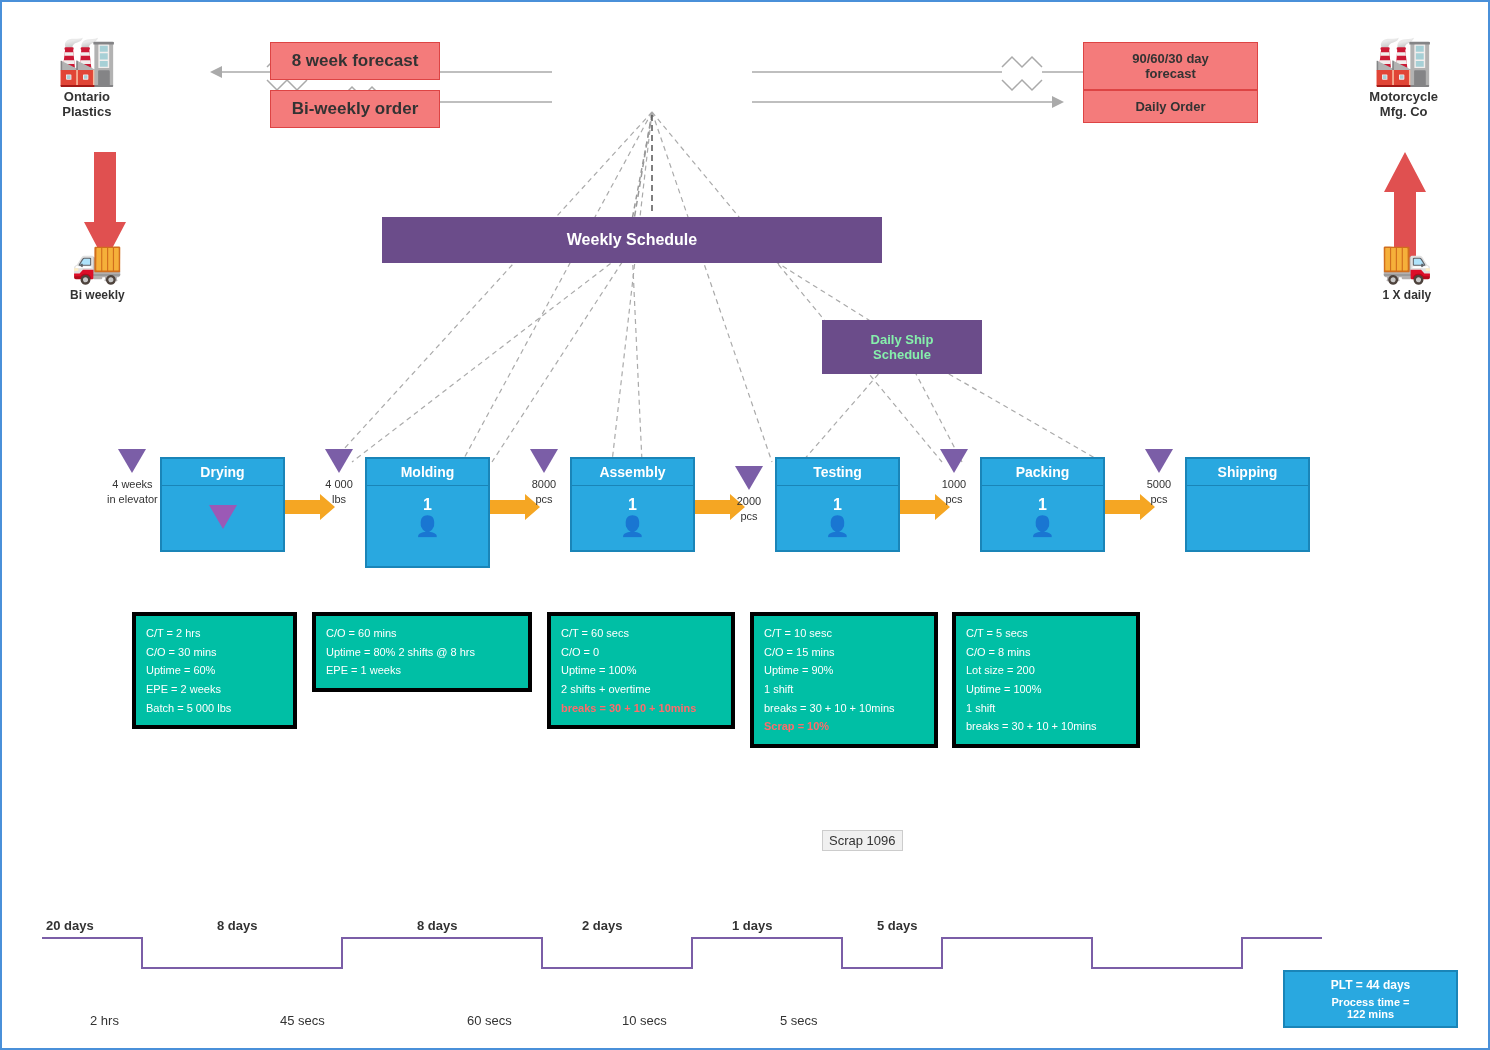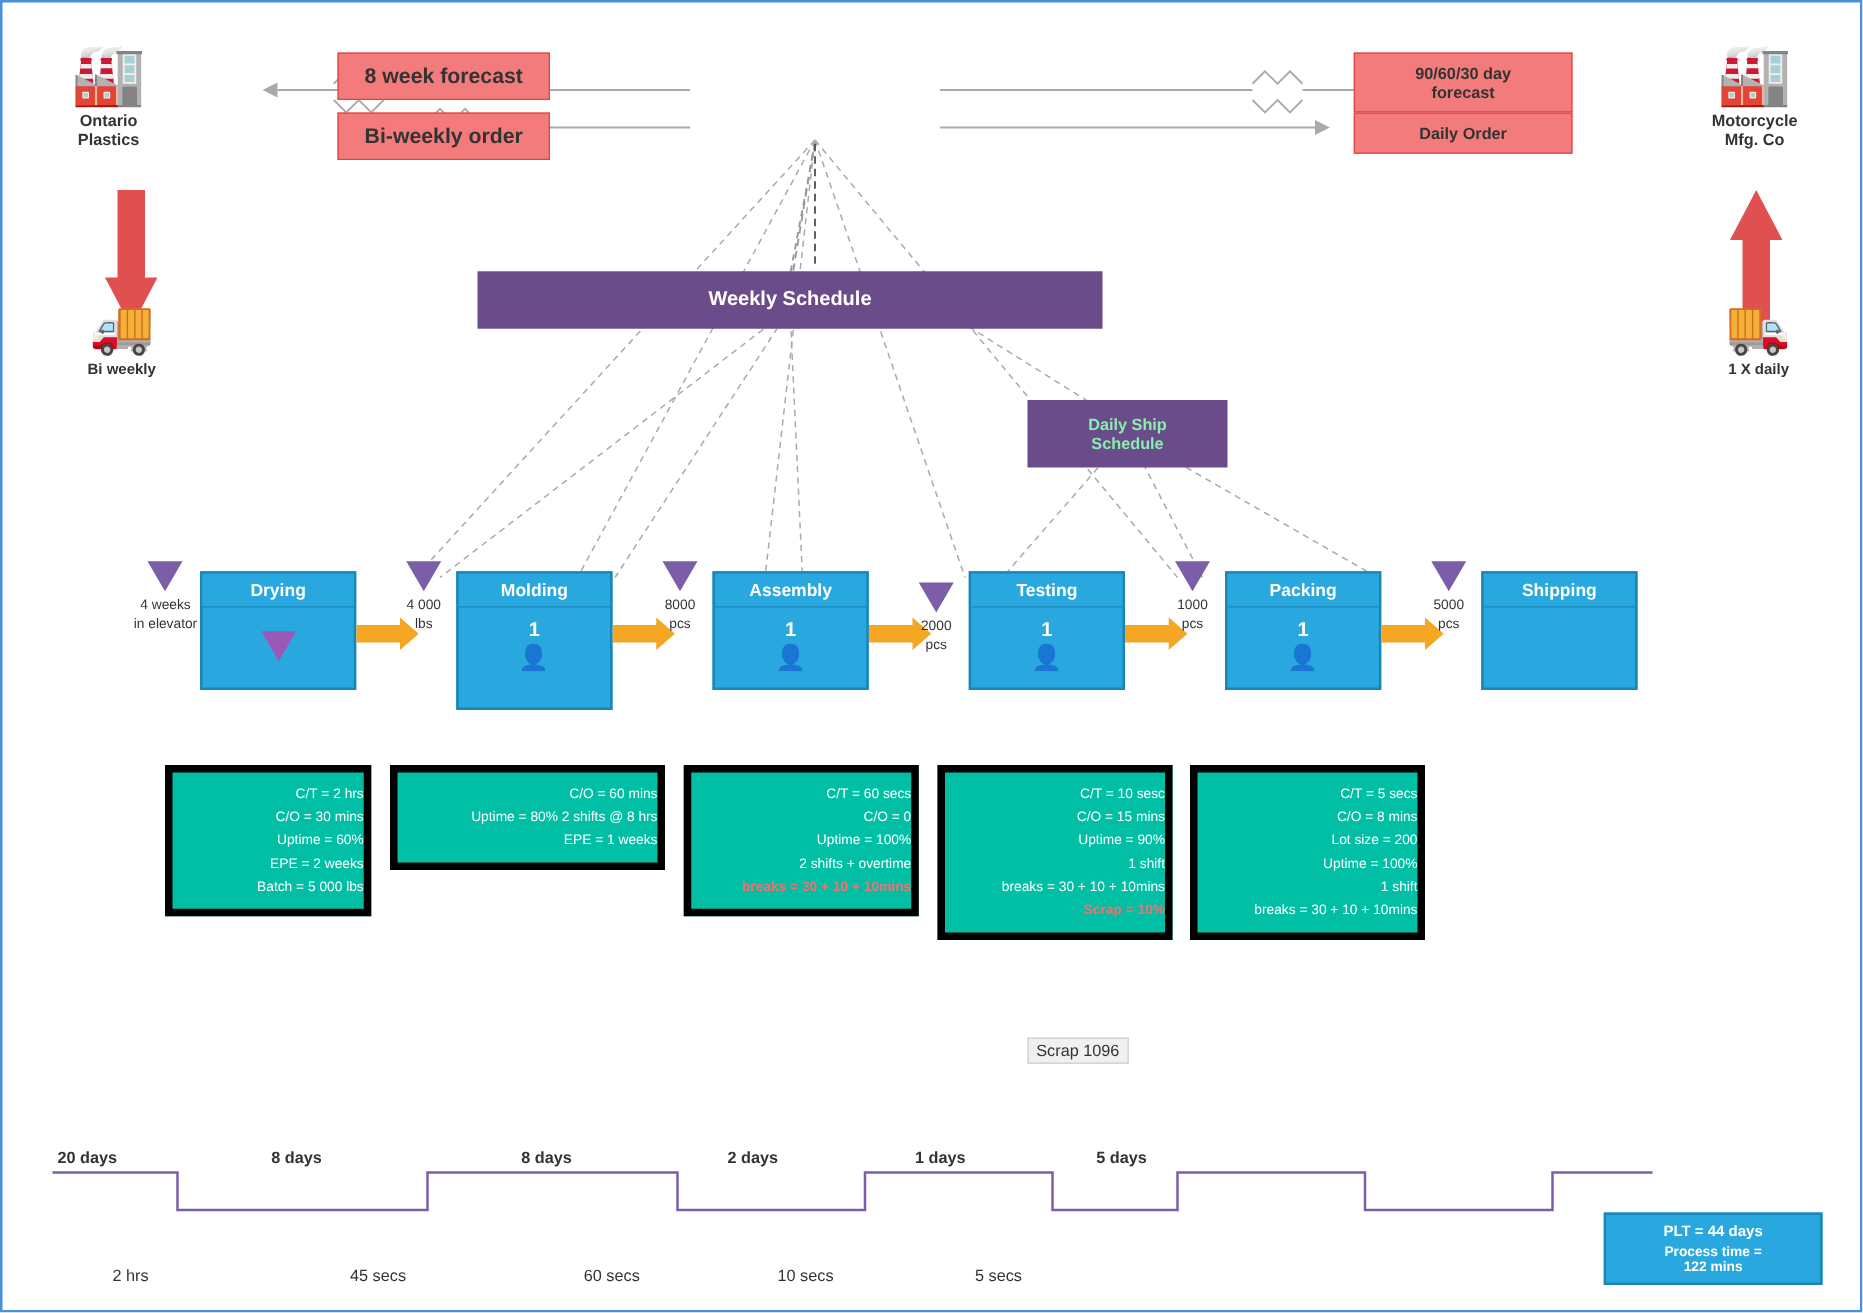--- a/index.html
+++ b/index.html
@@ -122,26 +122,25 @@
       position: absolute;
       top: 235px;
       right: 55px;
       text-align: center;
     }
 
     
     .info-box {
       position: absolute;
       background: #00bfa5;
-      border: 6px solid #000000;
+      border: 4px solid #000000;
       color: white;
       font-size: 11px;
-      padding: 8px 0;
+      padding: 8px 10px;
       line-height: 1.7;
-      text-align: right;
     }
     .info-box .line-red {
       color: #ff6b6b;
       font-weight: bold;
     }
 
     
     .svg-overlay {
       position: absolute;
       top: 0;

